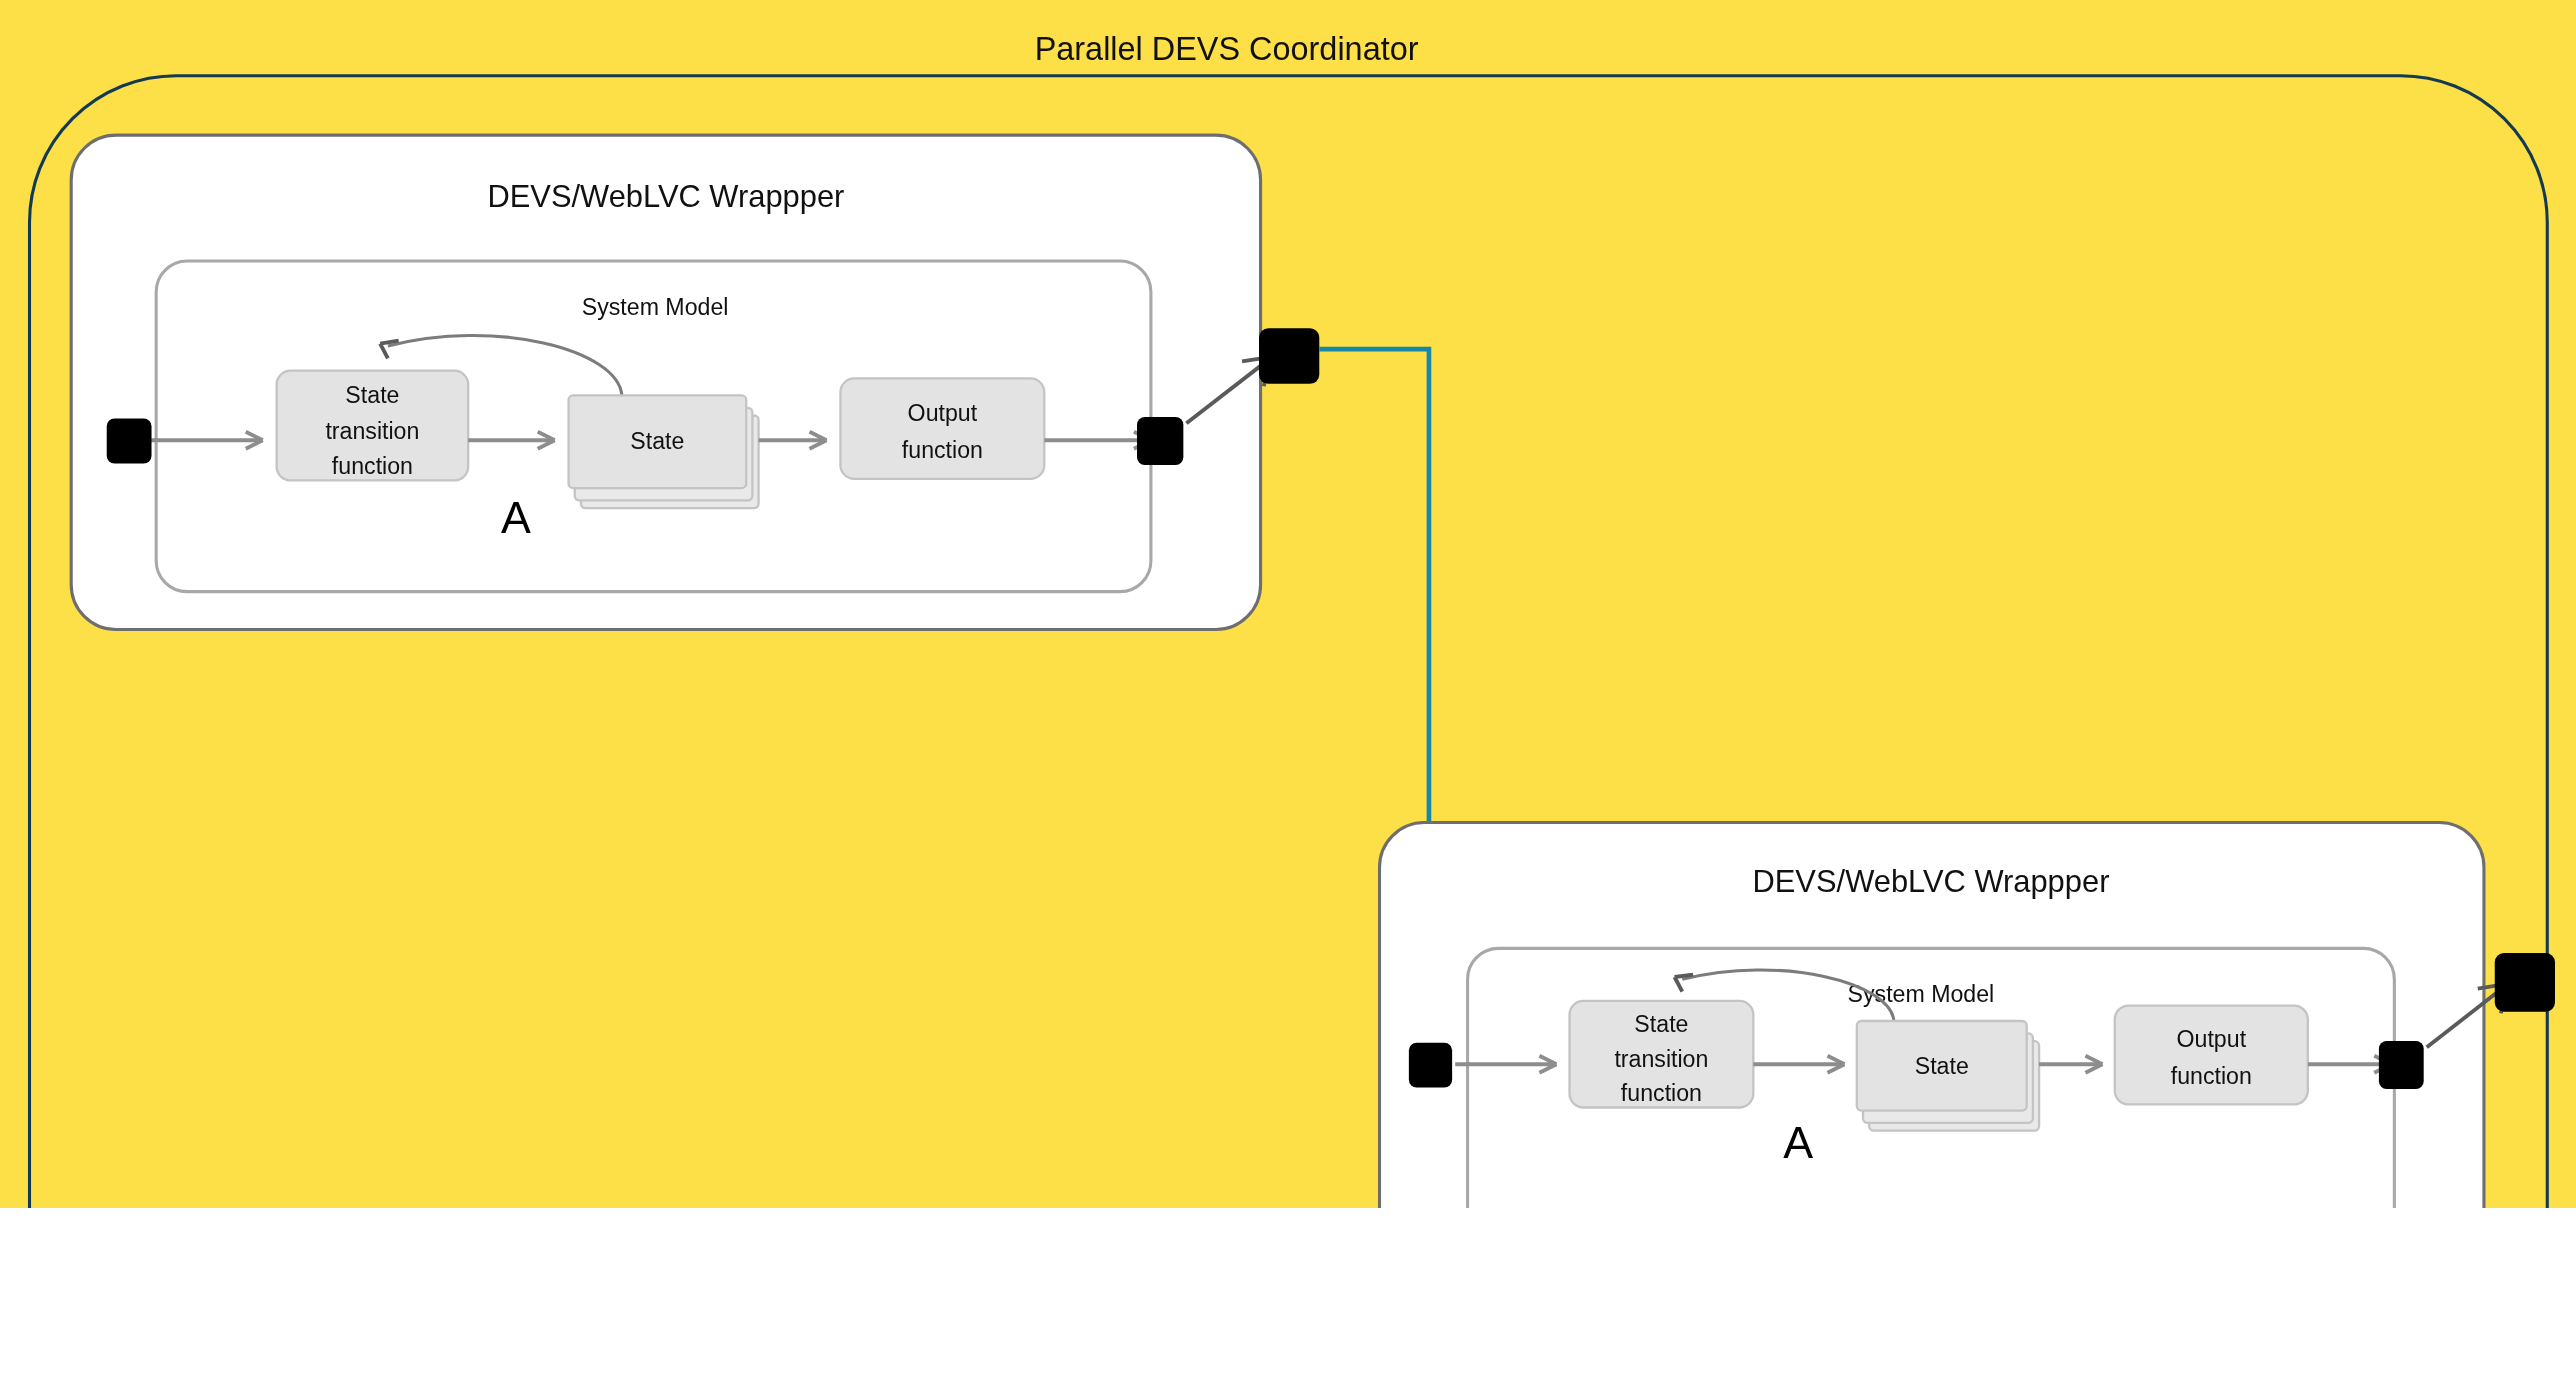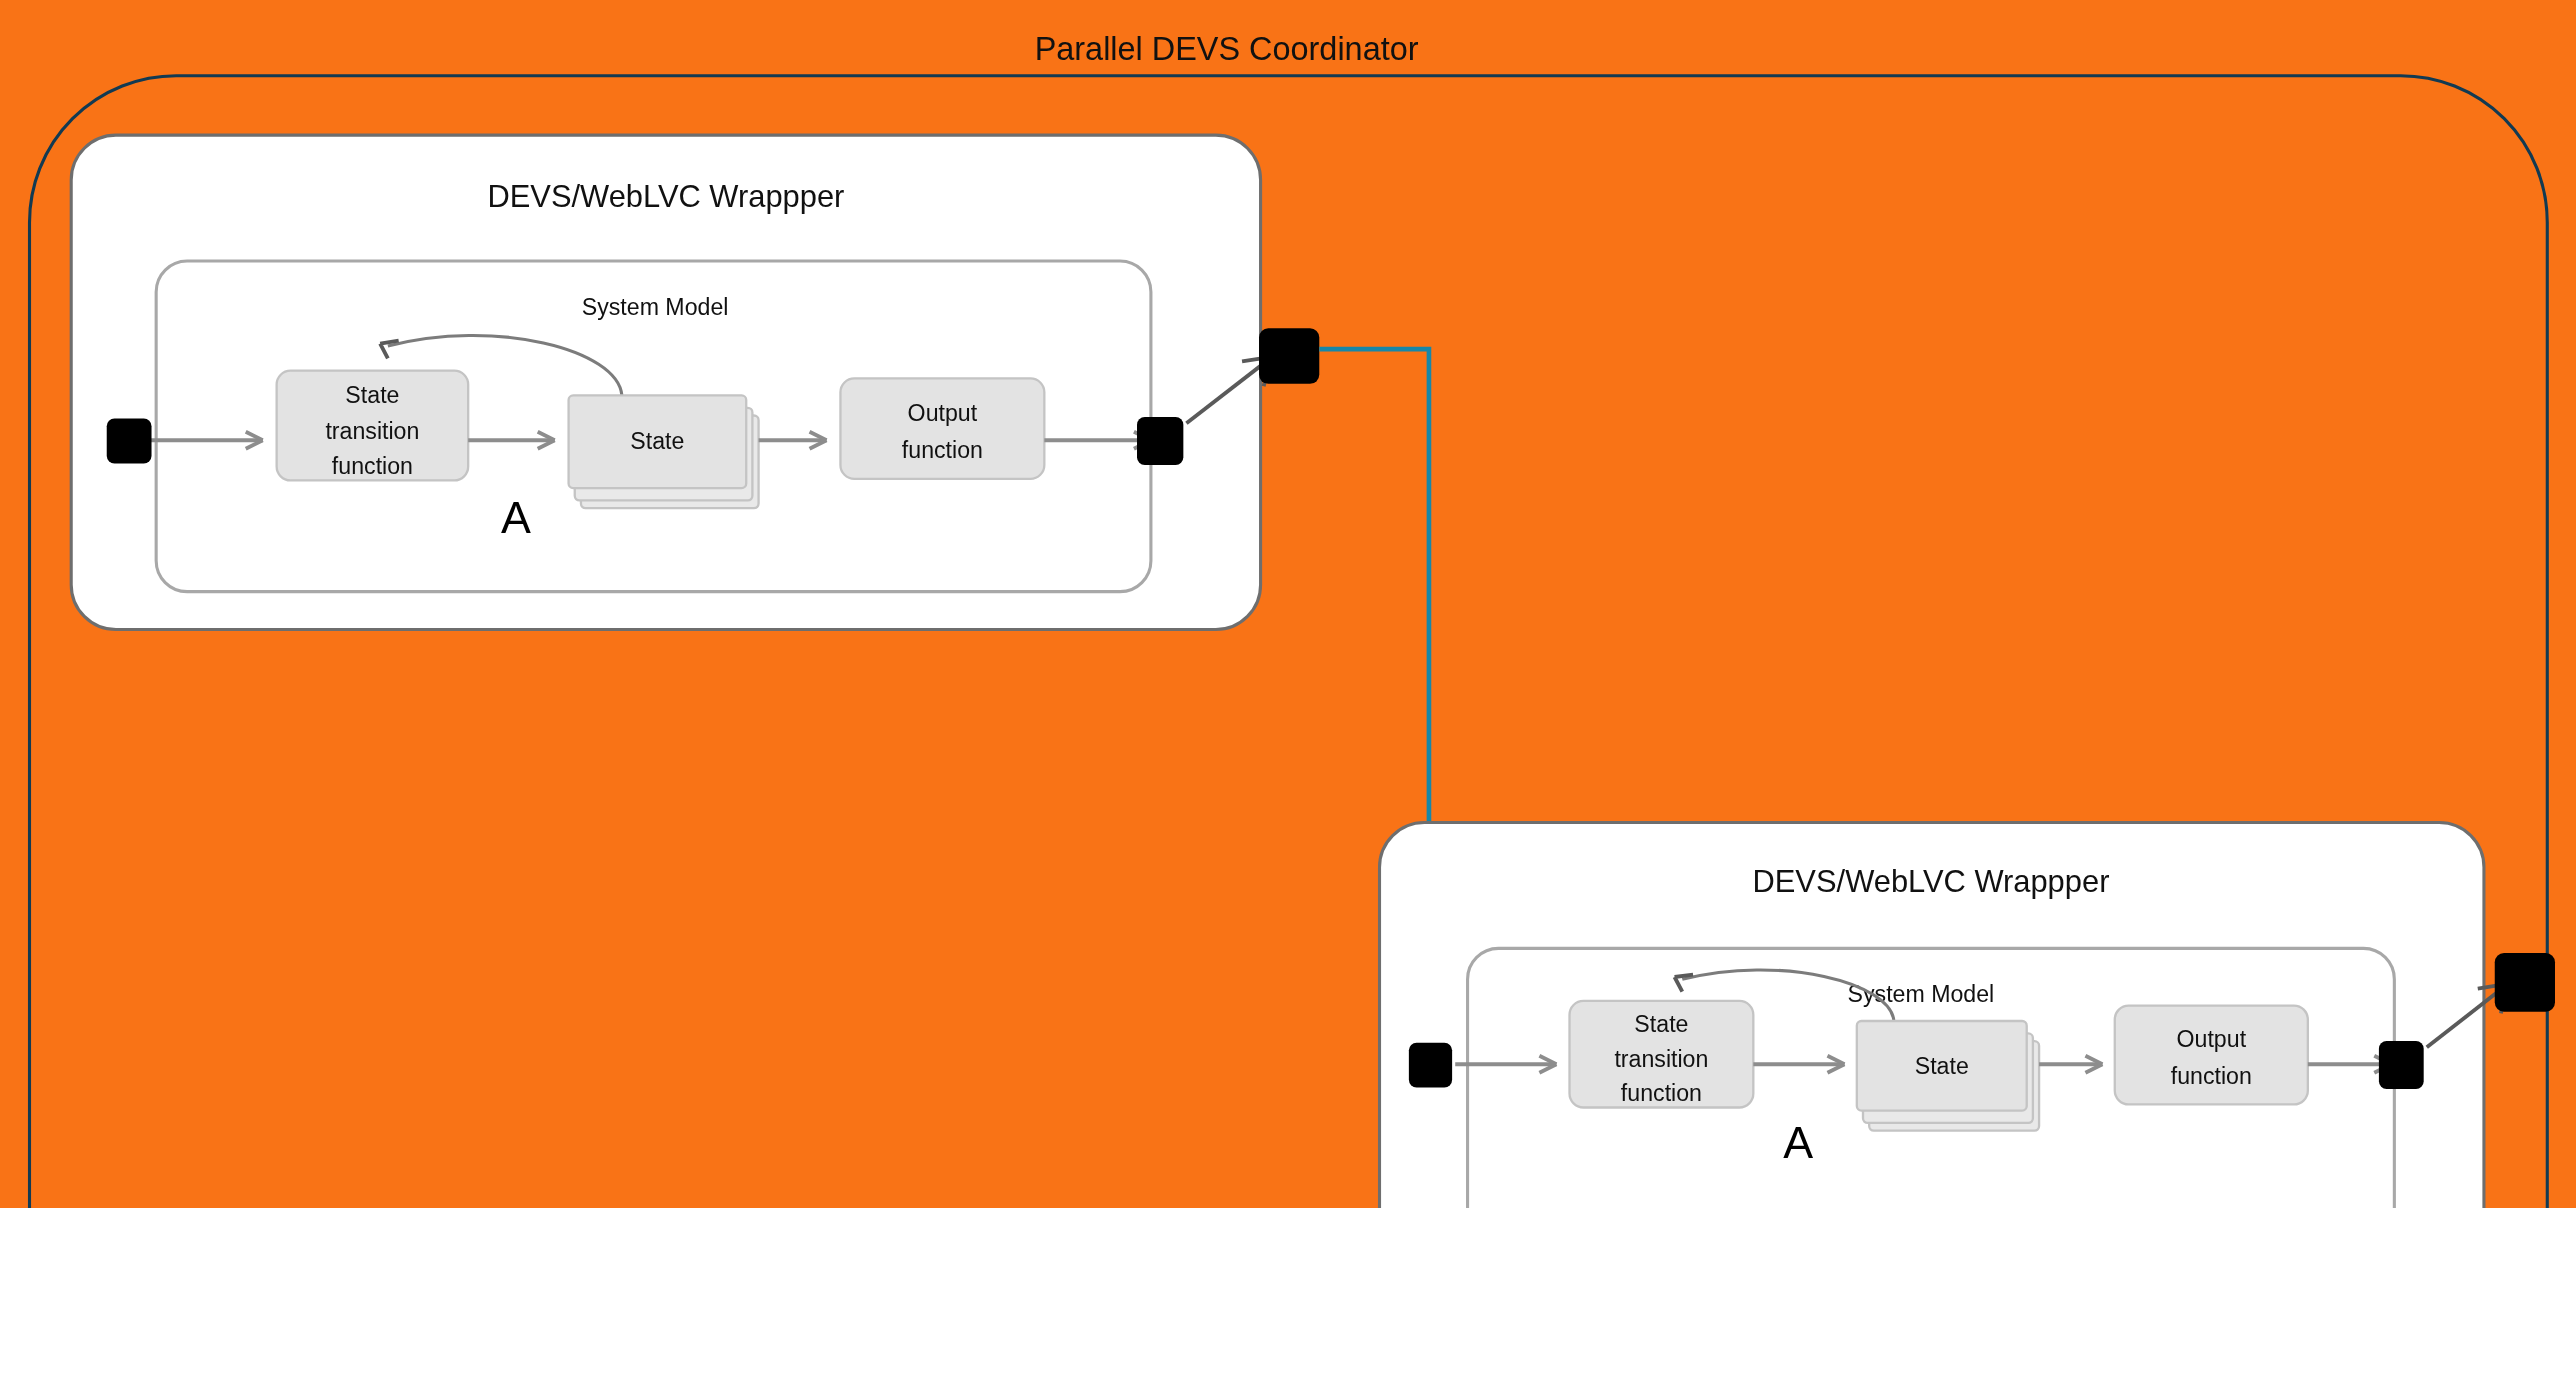--- a/index.html
+++ b/index.html
@@ -7,21 +7,21 @@
     padding: 0;
     background: #ffffff;
   }
   body {
     font-family: "Liberation Sans", sans-serif;
   }
   #stage {
     position: relative;
     width: 2576px;
     height: 1208px;
-    background: #f97316;
+    background: #fde047;
     overflow: hidden;
   }
   #diagram {
     position: absolute;
     left: 0;
     top: 0;
     width: 2576px;
     height: 1384px;
     display: block;
   }

